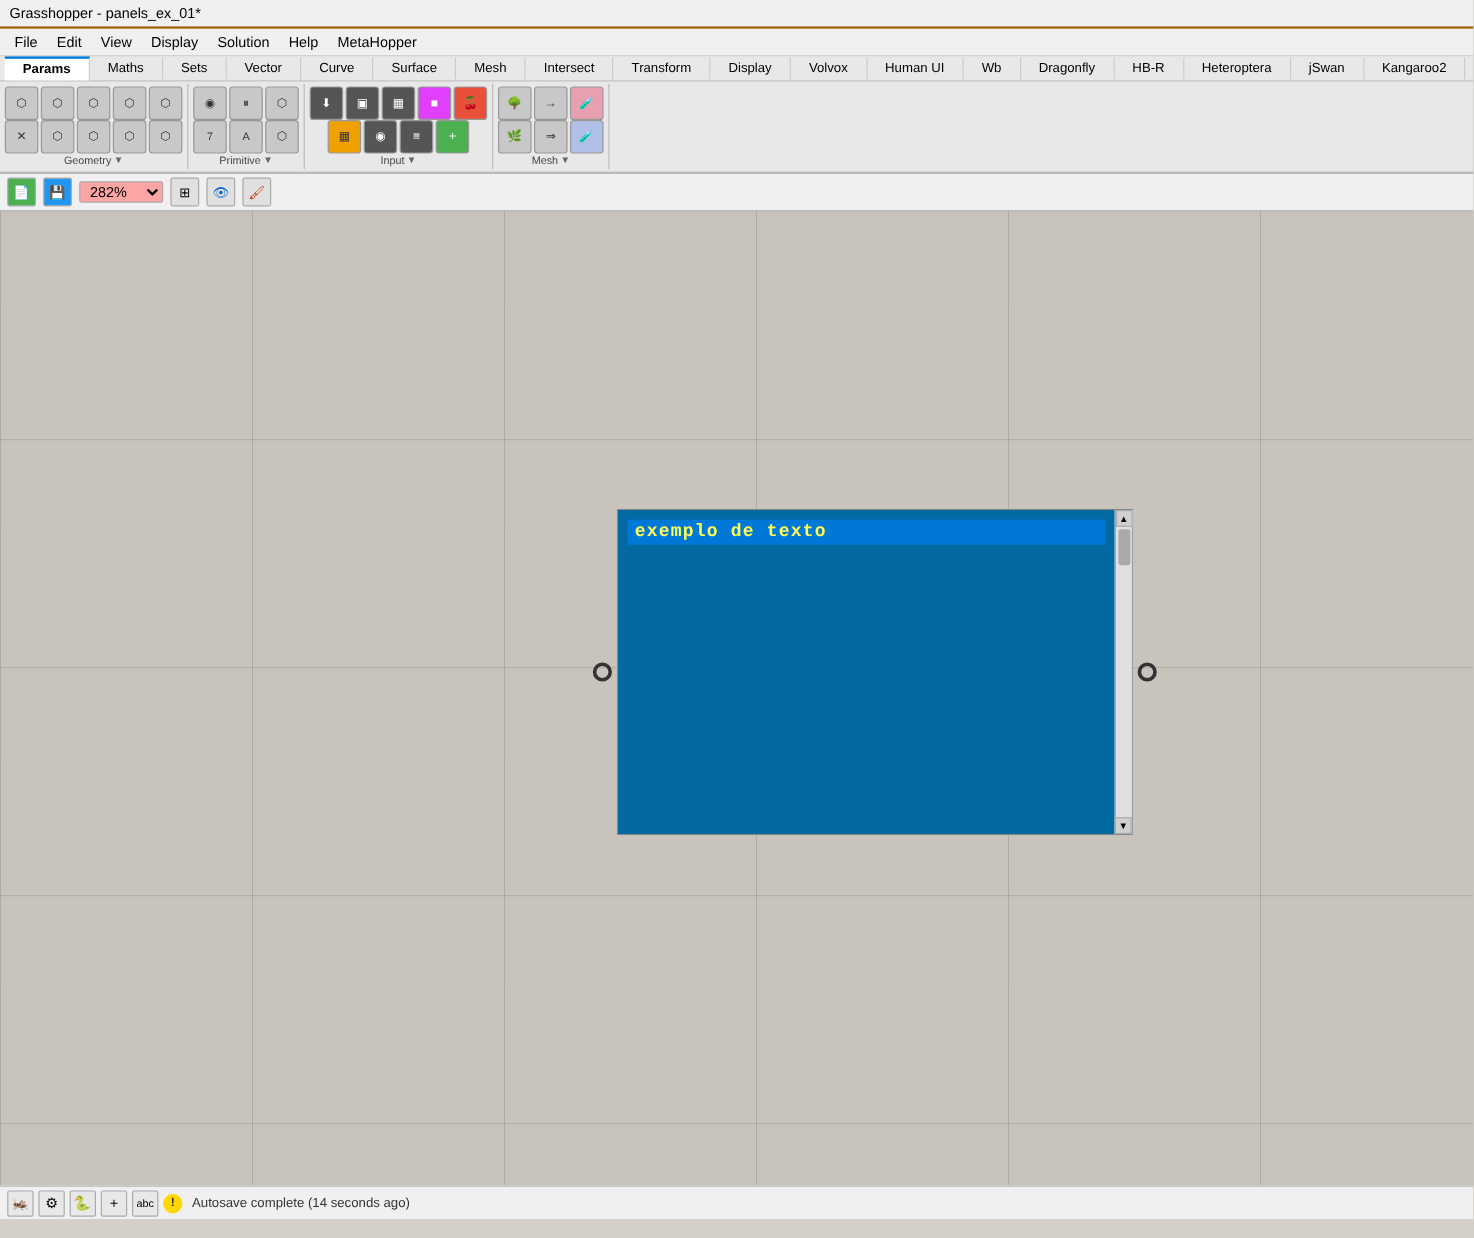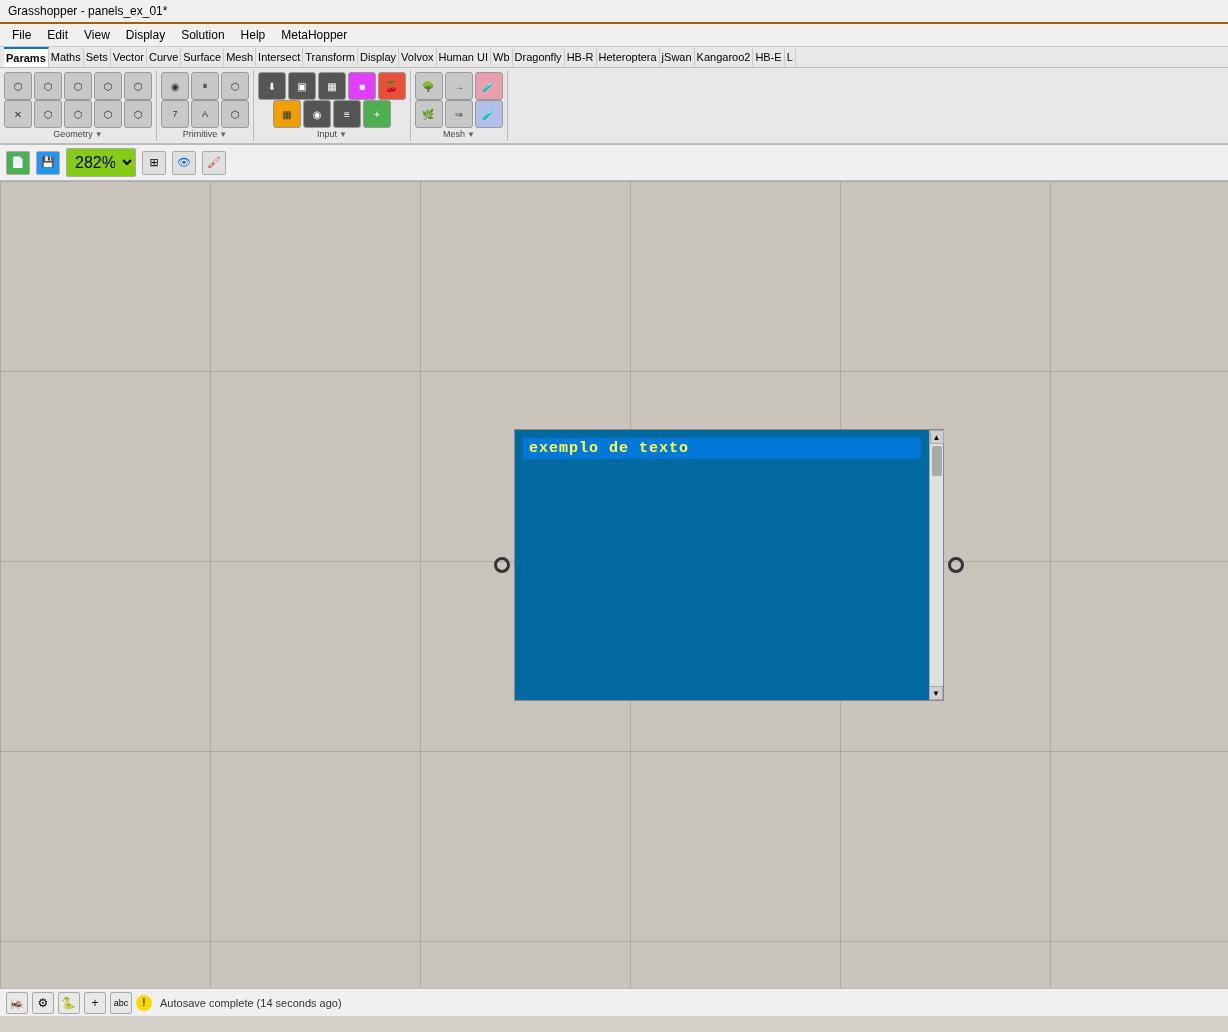--- a/index.html
+++ b/index.html
@@ -30,21 +30,21 @@
 
     
     #tab-bar {
       background: #e8e8e8;
       border-bottom: 1px solid #bbb;
       display: flex;
       align-items: center;
       padding: 0 4px;
     }
     .tab-item {
-      padding: 3px 2px;
+      padding: 3px 15px;
       font-size: 11px;
       cursor: pointer;
       border-right: 1px solid #ccc;
       white-space: nowrap;
     }
     .tab-item.active {
       background: #fff;
       border-top: 2px solid #0078d7;
       font-weight: bold;
     }
@@ -85,21 +85,21 @@
       cursor: pointer;
       font-size: 10px;
       color: #333;
     }
 
     .toolbar-group-label {
       font-size: 9px;
       color: #444;
       margin-top: 1px;
       display: flex;
-      align-items: center;
+      align-items: flex-start;
       gap: 2px;
     }
     .expand-btn {
       font-size: 8px;
       color: #666;
       cursor: pointer;
     }
 
     
     #second-toolbar {
@@ -118,26 +118,26 @@
       border: 1px solid #aaa;
       border-radius: 2px;
       display: flex;
       align-items: center;
       justify-content: center;
       cursor: pointer;
       font-size: 11px;
     }
 
     .zoom-select {
-      height: 29px;
+      height: 18px;
       border: 1px solid #aaa;
       border-radius: 2px;
-      font-size: 16px;
+      font-size: 12px;
       padding: 0 4px;
-      background: #84cc16;
+      background: #fca5a5;
       width: 70px;
     }
 
     
     #canvas-area {
       position: relative;
       background: #c8c4bc;
       flex: 1;
       overflow: hidden;
     }

